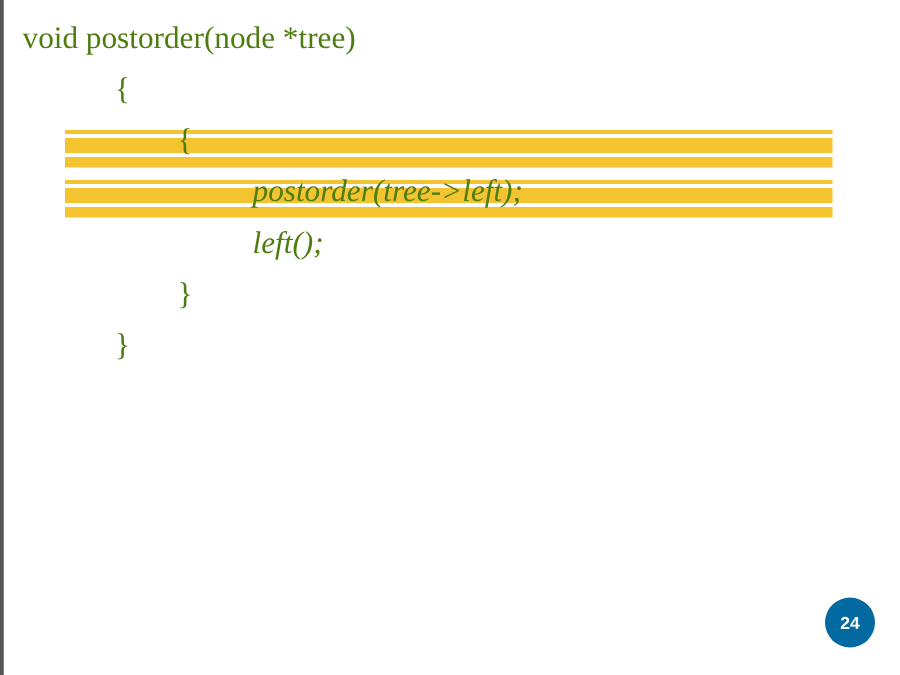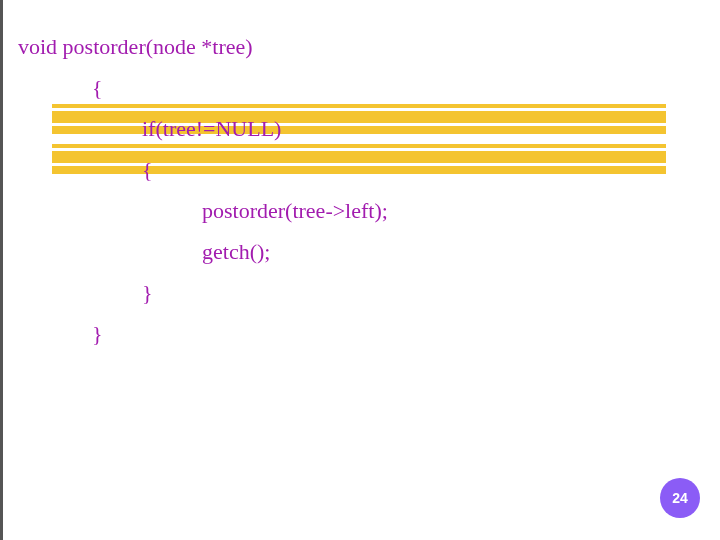--- a/index.html
+++ b/index.html
@@ -38,36 +38,36 @@
     }
     .band2 {
       left: 52px;
       top: 144px;
       width: 614px;
       height: 30px;
     }
     .code-block {
       position: absolute;
       left: 18px;
-      top: 26px;
-      font-size: 22px;
+      top: 10px;
+      font-size: 25px;
       line-height: 41px;
-      color: #a21caf;
+      color: #4d7c0f;
       z-index: 1;
     }
     .indent1 { padding-left: 74px; }
     .indent2 { padding-left: 124px; }
-    .indent3 { padding-left: 184px; }
+    .indent3 { padding-left: 184px; font-style: italic; }
     .page-number-badge {
       position: absolute;
       right: 20px;
       bottom: 22px;
       width: 40px;
       height: 40px;
-      background: #8b5cf6;
+      background: #0369a1;
       border-radius: 50%;
       display: flex;
       align-items: center;
       justify-content: center;
       z-index: 2;
       text-align: center;
     }
     .page-number {
       color: #ffffff;
       font-family: Arial, sans-serif;
@@ -88,23 +88,22 @@
 <body>
 
 <div class="gutter-line"></div>
 
 <div class="highlight-band band1"></div>
 <div class="highlight-band band2"></div>
 
 <div class="code-block">
   <div>void postorder(node *tree)</div>
   <div class="indent1">{</div>
-  <div class="indent2">if(tree!=NULL)</div>
   <div class="indent2">{</div>
   <div class="indent3">postorder(tree-&gt;left);</div>
-  <div class="indent3">getch();</div>
+  <div class="indent3">left();</div>
   <div class="indent2">}</div>
   <div class="indent1">}</div>
 </div>
 
 <div class="page-number-badge">
   <span class="page-number">24</span>
 </div>
 
 </body></html>

